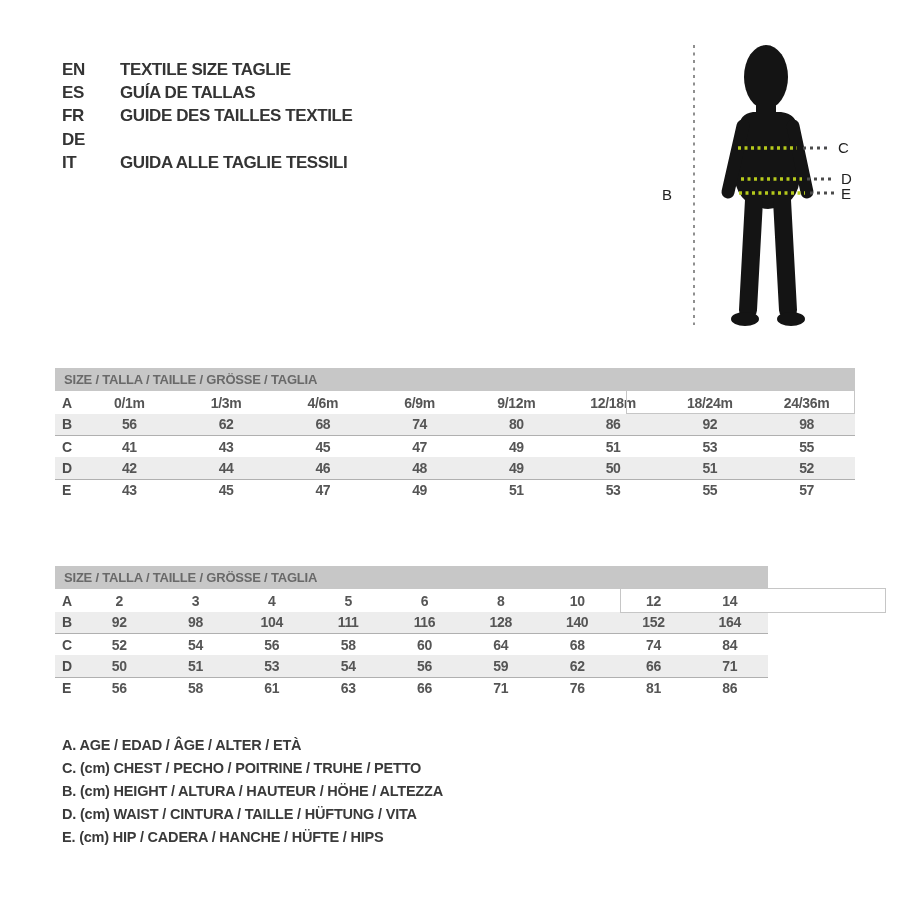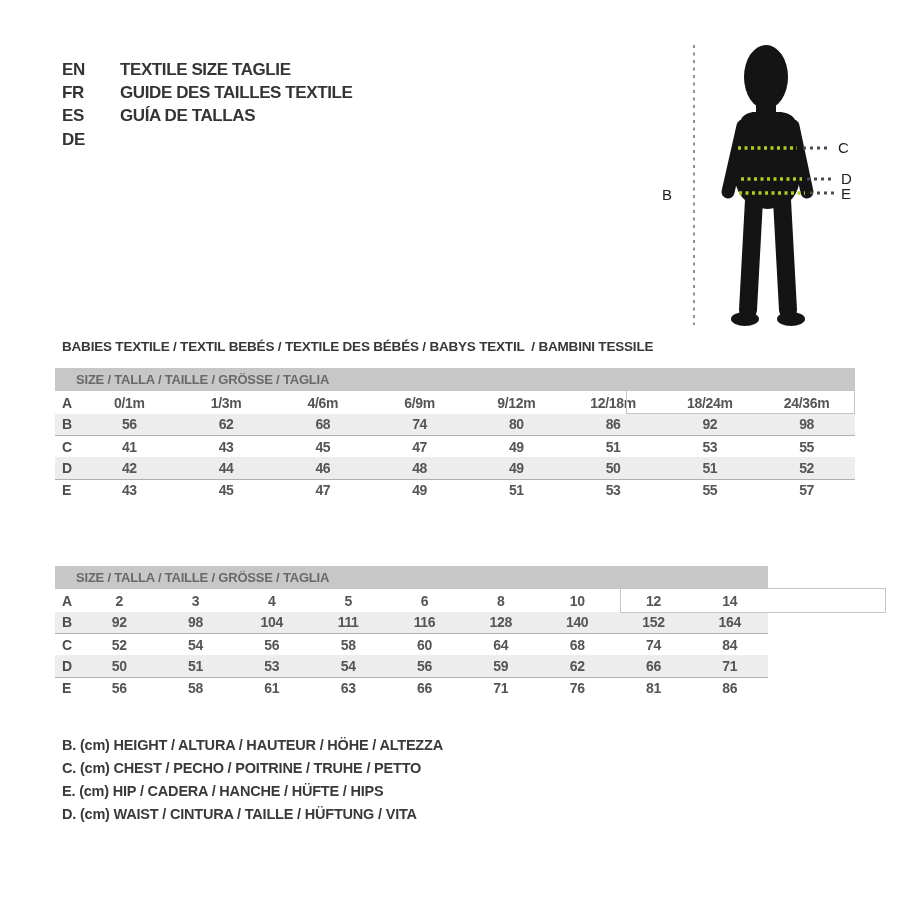--- a/index.html
+++ b/index.html
@@ -21,21 +21,21 @@
   .diagram svg { position:absolute; left:0; top:0; }
   .measure-label { position:absolute; font-size:15px; color:#222; font-weight:400; }
 
   
   .section-heading { position:absolute; left:62px; font-size:13.5px; font-weight:bold;
                      color:#383838; letter-spacing:-0.2px; white-space:pre; }
 
   
   .size-bar { position:absolute; left:55px; height:23px; background:#c7c7c7;
               color:#696969; font-size:13px; font-weight:bold;
-              display:flex; align-items:center; padding-left:21px; letter-spacing:-0.2px; }
+              display:flex; align-items:center; padding-left:9px; letter-spacing:-0.2px; }
 
   
   table.size-table { position:absolute; left:55px; border-collapse:collapse; table-layout:fixed; }
   table.size-table td { height:21.8px; text-align:center; font-size:14px; font-weight:bold;
                         color:#555; vertical-align:middle; letter-spacing:-0.3px; }
   table.size-table td.rl { text-align:left; padding-left:7px; color:#4d4d4d; }
   table.size-table tr.stripe td { background:#ededed; border-bottom:1px solid #b0b0b0; }
 
   
   .a-box { position:absolute; border:1px solid #c6c6c6; background:transparent; }
@@ -49,29 +49,33 @@
 <body>
 
 <div id="page">
 
   <div class="lang-list">
     <div class="lang-row">
       <span class="lang-code">EN</span>
       <span class="lang-title">TEXTILE SIZE TAGLIE</span>
     </div>
     <div class="lang-row">
+      <span class="lang-code">ES</span>
+      <span class="lang-title">GUÍA DE TALLAS</span>
+    </div>
+    <div class="lang-row">
       <span class="lang-code">FR</span>
       <span class="lang-title">GUIDE DES TAILLES TEXTILE</span>
     </div>
     <div class="lang-row">
-      <span class="lang-code">ES</span>
-      <span class="lang-title">GUÍA DE TALLAS</span>
-    </div>
-    <div class="lang-row">
       <span class="lang-code">DE</span>
+    </div>
+    <div class="lang-row">
+      <span class="lang-code">IT</span>
+      <span class="lang-title">GUIDA ALLE TAGLIE TESSILI</span>
     </div>
   </div>
 
   <div class="diagram">
     <svg width="230" height="310" viewBox="0 0 230 310">
 
       <line x1="39" y1="13" x2="39" y2="293" stroke="#8f8f8f" stroke-width="2" stroke-dasharray="3 4.5"></line>
 
       <g fill="#141414" stroke="#141414">
         <ellipse cx="111" cy="45" rx="22" ry="32" stroke="none"></ellipse>
@@ -93,21 +97,20 @@
 
       <line x1="84" y1="161" x2="150" y2="161" stroke="#b5c91c" stroke-width="3.5" stroke-dasharray="3 3.5"></line>
       <line x1="155" y1="161" x2="183" y2="161" stroke="#4c4c4c" stroke-width="3" stroke-dasharray="3 4"></line>
     </svg>
     <span class="measure-label" style="left:7px;top:154px;">B</span>
     <span class="measure-label" style="left:183px;top:107px;">C</span>
     <span class="measure-label" style="left:186px;top:138px;">D</span>
     <span class="measure-label" style="left:186px;top:153px;">E</span>
   </div>
 
-  <div class="section-heading" style="top:339px;">BABIES TEXTILE / TEXTIL BEBÉS / TEXTILE DES BÉBÉS / BABYS TEXTIL  / BAMBINI TESSILE</div>
   <div class="size-bar" style="top:368px;width:800px;">SIZE / TALLA / TAILLE / GRÖSSE / TAGLIA</div>
 
   <table class="size-table" style="top:392px;width:800px;">
     <colgroup>
         <col style="width:26px;">
       </colgroup>
     <tbody>
       <tr>
         <td class="rl">A</td>
           <td>0/1m</td>
@@ -232,19 +235,20 @@
           <td>71</td>
           <td>76</td>
           <td>81</td>
           <td>86</td>
         </tr>
     </tbody>
   </table>
   <div class="a-box" style="left:620px;top:588px;width:266px;height:25px;"></div>
 
   <div class="legend">
+    <div class="legend-item">A. AGE / EDAD / ÂGE / ALTER / ETÀ</div>
+    <div class="legend-item">C. (cm) CHEST / PECHO / POITRINE / TRUHE / PETTO</div>
     <div class="legend-item">B. (cm) HEIGHT / ALTURA / HAUTEUR / HÖHE / ALTEZZA</div>
-    <div class="legend-item">C. (cm) CHEST / PECHO / POITRINE / TRUHE / PETTO</div>
+    <div class="legend-item">D. (cm) WAIST / CINTURA / TAILLE / HÜFTUNG / VITA</div>
     <div class="legend-item">E. (cm) HIP / CADERA / HANCHE / HÜFTE / HIPS</div>
-    <div class="legend-item">D. (cm) WAIST / CINTURA / TAILLE / HÜFTUNG / VITA</div>
   </div>
 
 </div>
 
 </body></html>

